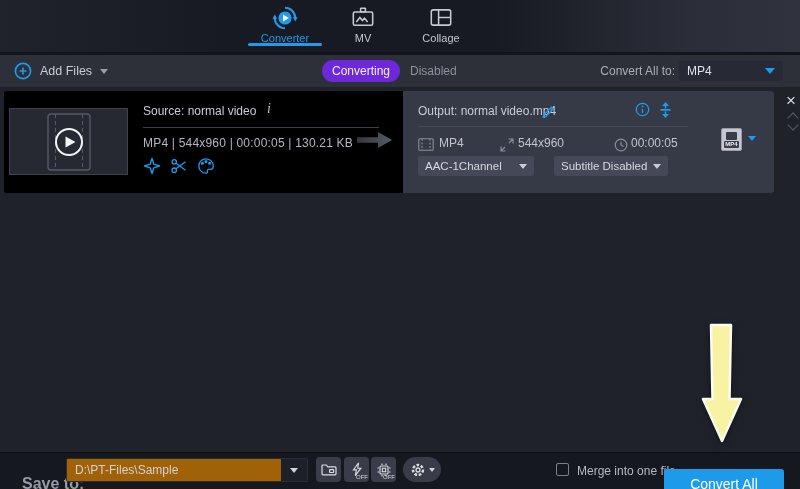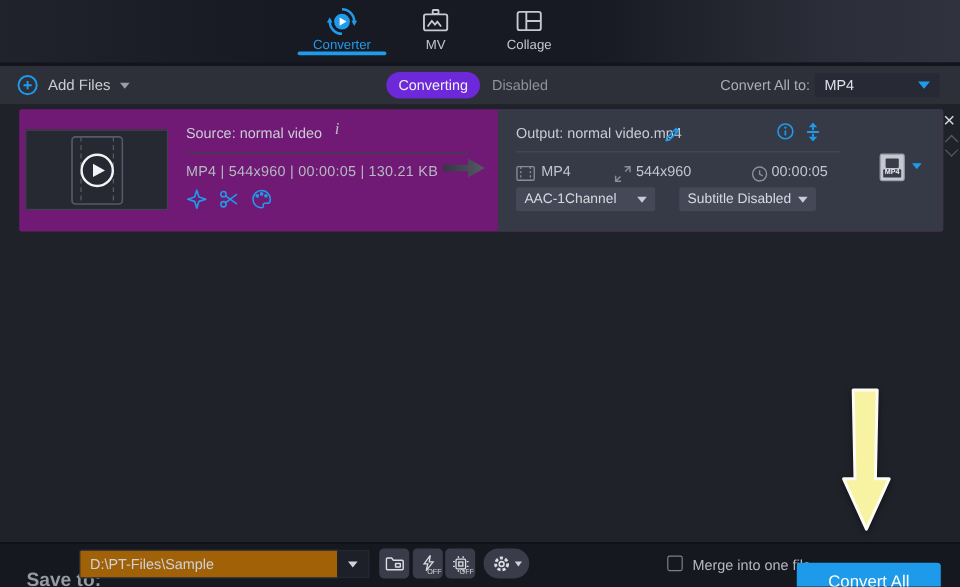--- a/index.html
+++ b/index.html
@@ -27,21 +27,21 @@
   .pill{position:absolute;left:322px;top:5px;width:78px;height:22px;border-radius:11px;background:#6d28d9;
         color:#eff0f4;font-size:12px;display:flex;align-items:center;justify-content:center;cursor:pointer;}
   .convtab{position:absolute;left:410px;top:5px;height:22px;display:flex;align-items:center;color:#8e919d;font-size:12px;cursor:pointer;}
   .cato{position:absolute;right:125px;top:0;height:32px;display:flex;align-items:center;font-size:12px;color:#a9adb8;}
   .fmt-select{position:absolute;left:679px;top:6px;width:104px;height:20px;background:#272a35;border-radius:2px;
       display:flex;align-items:center;padding:0 8px;color:#dfe2e8;font-size:12px;box-sizing:border-box;cursor:pointer;}
   .fmt-select .bluecaret{margin-left:auto;width:0;height:0;border-left:5px solid transparent;border-right:5px solid transparent;border-top:6px solid #1e9bea;}
 
   
   .main{position:absolute;left:0;top:87px;width:800px;height:365px;background:#20222a;}
-  .card{position:absolute;left:16px;top:4px;width:770px;height:102px;background:#701a75;border-radius:2px;}
+  .card{position:absolute;left:4px;top:4px;width:770px;height:102px;background:#000000;border-radius:2px;}
   .rpanel{position:absolute;left:399px;top:0;width:371px;height:102px;background:#363946;border-radius:0 2px 2px 0;}
   .thumb{position:absolute;left:5px;top:17px;width:119px;height:67px;background:#262832;border:1px solid #3f424d;
          box-sizing:border-box;display:flex;align-items:center;justify-content:center;cursor:pointer;}
   .src-label{position:absolute;left:139px;top:13px;font-size:12px;color:#c9ccd4;}
   .info-i{position:absolute;left:263px;top:10px;font-family:"Liberation Serif",serif;font-style:italic;
           font-size:14px;color:#b8bbc5;cursor:pointer;}
   .hdivider{position:absolute;height:1px;background:#3e414c;}
   .src-meta{position:absolute;left:139px;top:45px;font-size:12px;color:#b5b8c2;letter-spacing:.2px;}
   .edit-icons{position:absolute;left:139px;top:66px;display:flex;gap:9px;}
   .edit-icons span{cursor:pointer;display:inline-flex;}

